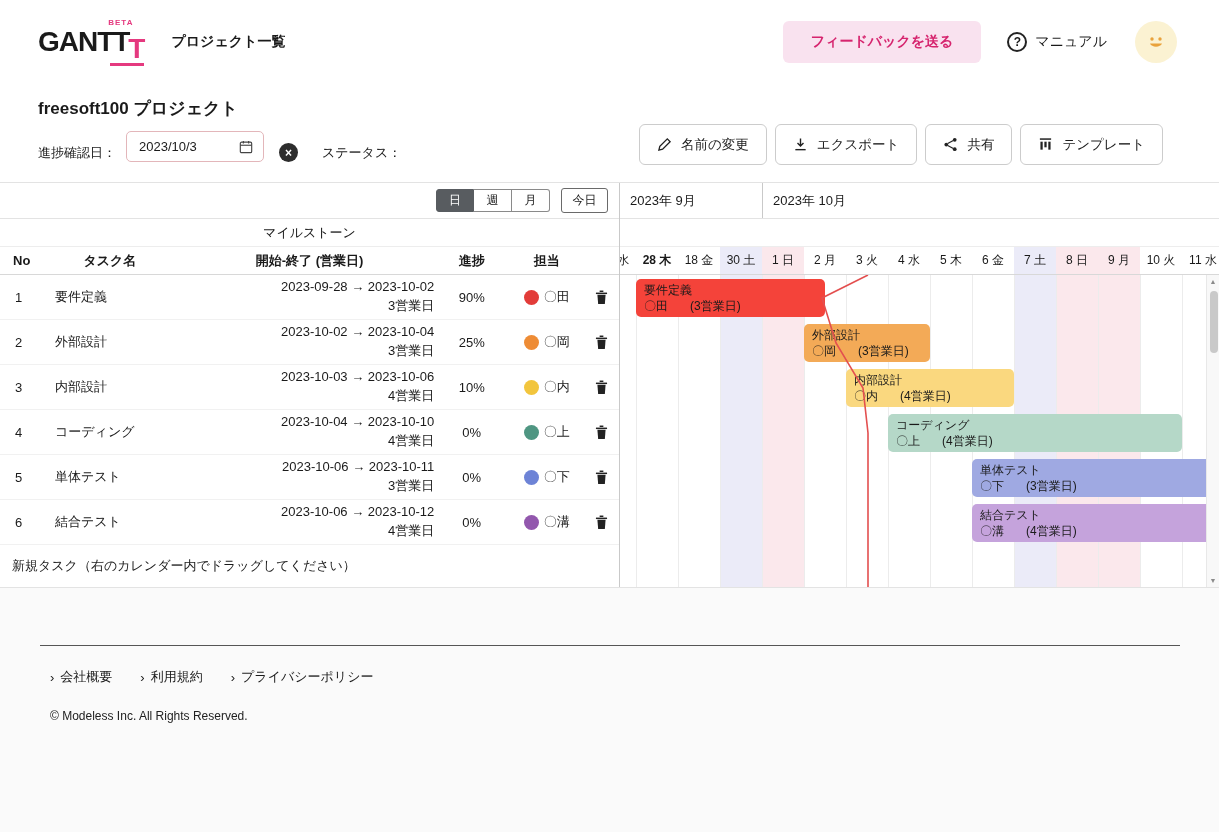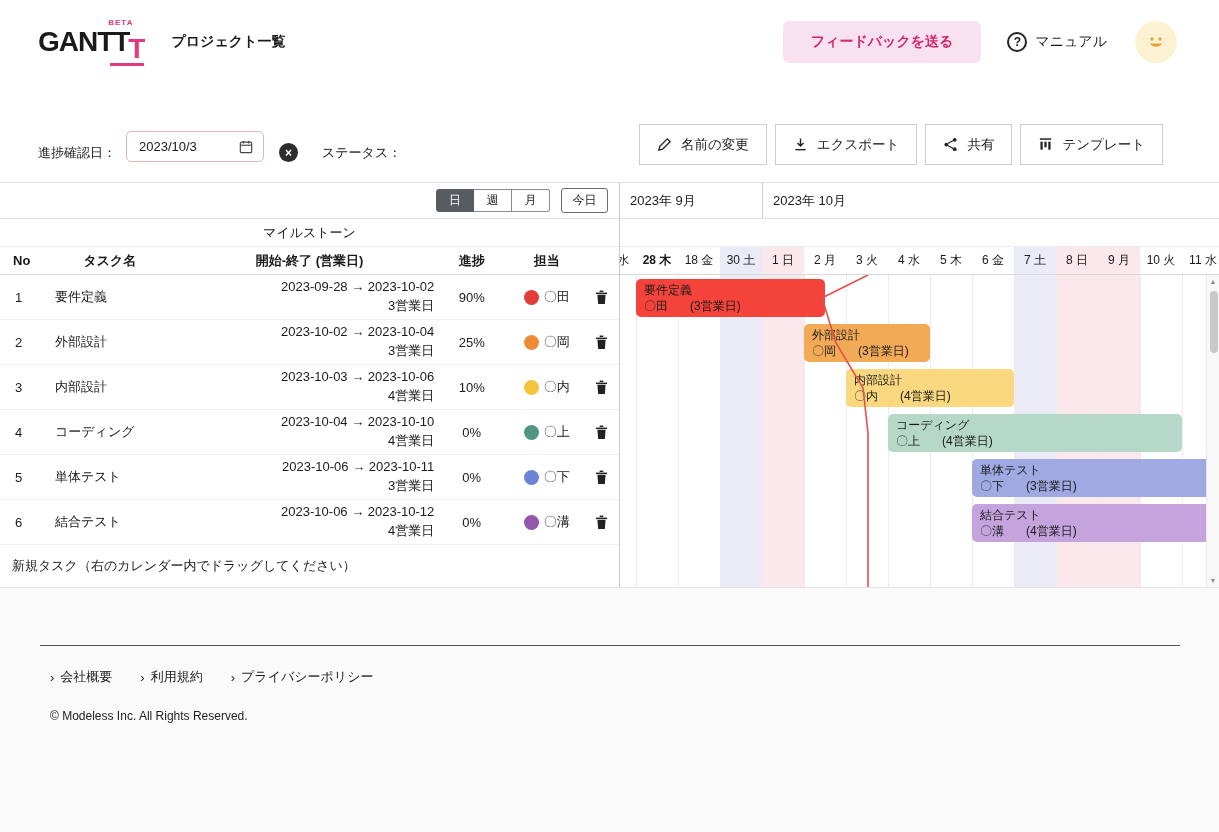--- a/index.html
+++ b/index.html
@@ -33,21 +33,21 @@
               display:flex;align-items:center;justify-content:space-between;padding:0 10px 0 12px;
               background:#fff;cursor:pointer}
   .clear-btn{margin-left:15px;width:19px;height:19px;border-radius:50%;background:#2d2d2d;color:#fff;
              font-size:12px;font-weight:bold;display:flex;align-items:center;justify-content:center;cursor:pointer}
   .status-label{margin-left:24px}
   .status-select{margin-left:8px;width:132px;height:31px;border:1px solid #b9b9b9;border-radius:5px;
                  display:flex;align-items:center;justify-content:space-between;padding:0 12px;
                  background:#fff;cursor:pointer}
   .caret{font-size:9px;color:#222}
   .project-actions{position:absolute;right:56px;top:40px;display:flex;gap:8px}
-  .action-btn{height:41px;padding:0 17px;border:1px solid #ccc;border-radius:0;background:#fff;
+  .action-btn{height:41px;padding:0 17px;border:1px solid #ccc;border-radius:6px;background:#fff;
               font-size:13.5px;display:flex;align-items:center;gap:9px;cursor:pointer}
   .btn-icon{display:flex;align-items:center}
 
   
   .gantt{position:absolute;top:182px;left:0;width:1219px;height:406px;display:flex;background:#fff;
          border-top:1px solid #e3e3e3;border-bottom:1px solid #e3e3e3}
   .gantt-left{flex:0 0 620px;width:620px;border-right:1px solid #c9c9c9;display:flex;flex-direction:column}
   .left-toolbar{height:36px;display:flex;align-items:center;justify-content:flex-end;gap:11px;
                 padding-right:11px;border-bottom:1px solid #e3e3e3}
   .seg{display:flex}
@@ -129,20 +129,21 @@
   <div class="avatar">
     <svg width="28" height="28" viewBox="0 0 28 28">
       <circle cx="10" cy="11" r="1.7" fill="#e9a23b"></circle>
       <circle cx="18" cy="11" r="1.7" fill="#e9a23b"></circle>
       <path d="M8 15.5c1.6 4.2 10.4 4.2 12 0z" fill="#e9a23b"></path>
     </svg>
   </div>
 </header>
 
 <section class="project">
+  <h1 class="project-title">freesoft100 プロジェクト</h1>
   <div class="project-controls">
     <span>進捗確認日：</span>
     <div class="date-input">
       <span>2023/10/3</span>
       <span class="btn-icon">
         <svg width="14" height="14" viewBox="0 0 16 16">
             <rect x="1.5" y="2.5" width="13" height="12" rx="1.5" fill="none" stroke="#444" stroke-width="1.3"></rect>
             <path d="M1.5 6h13" stroke="#444" stroke-width="1.3"></path>
             <path d="M5 1v3M11 1v3" stroke="#444" stroke-width="1.3"></path>
           </svg>

